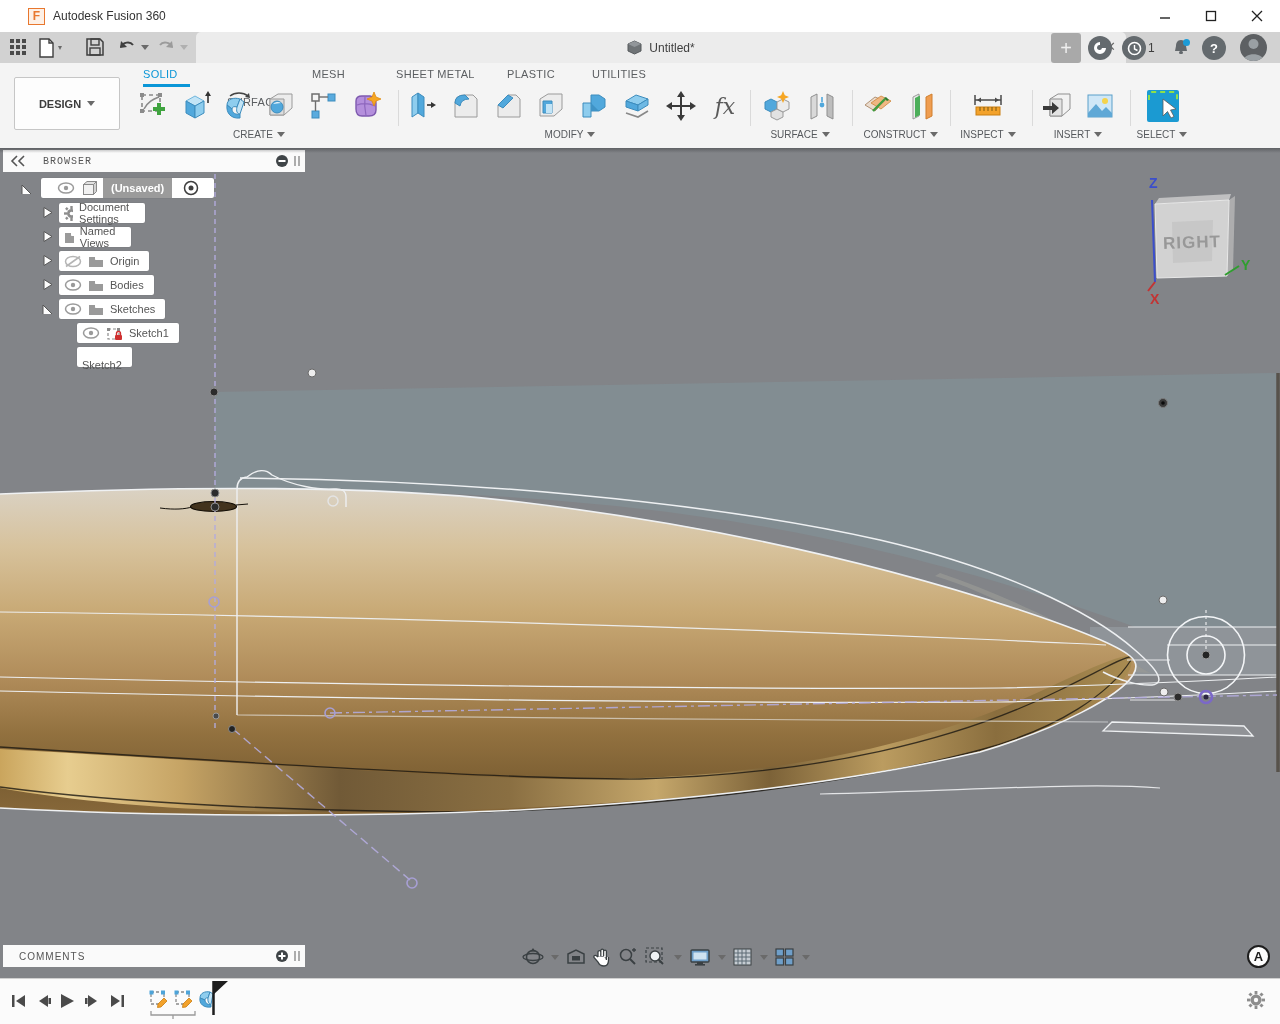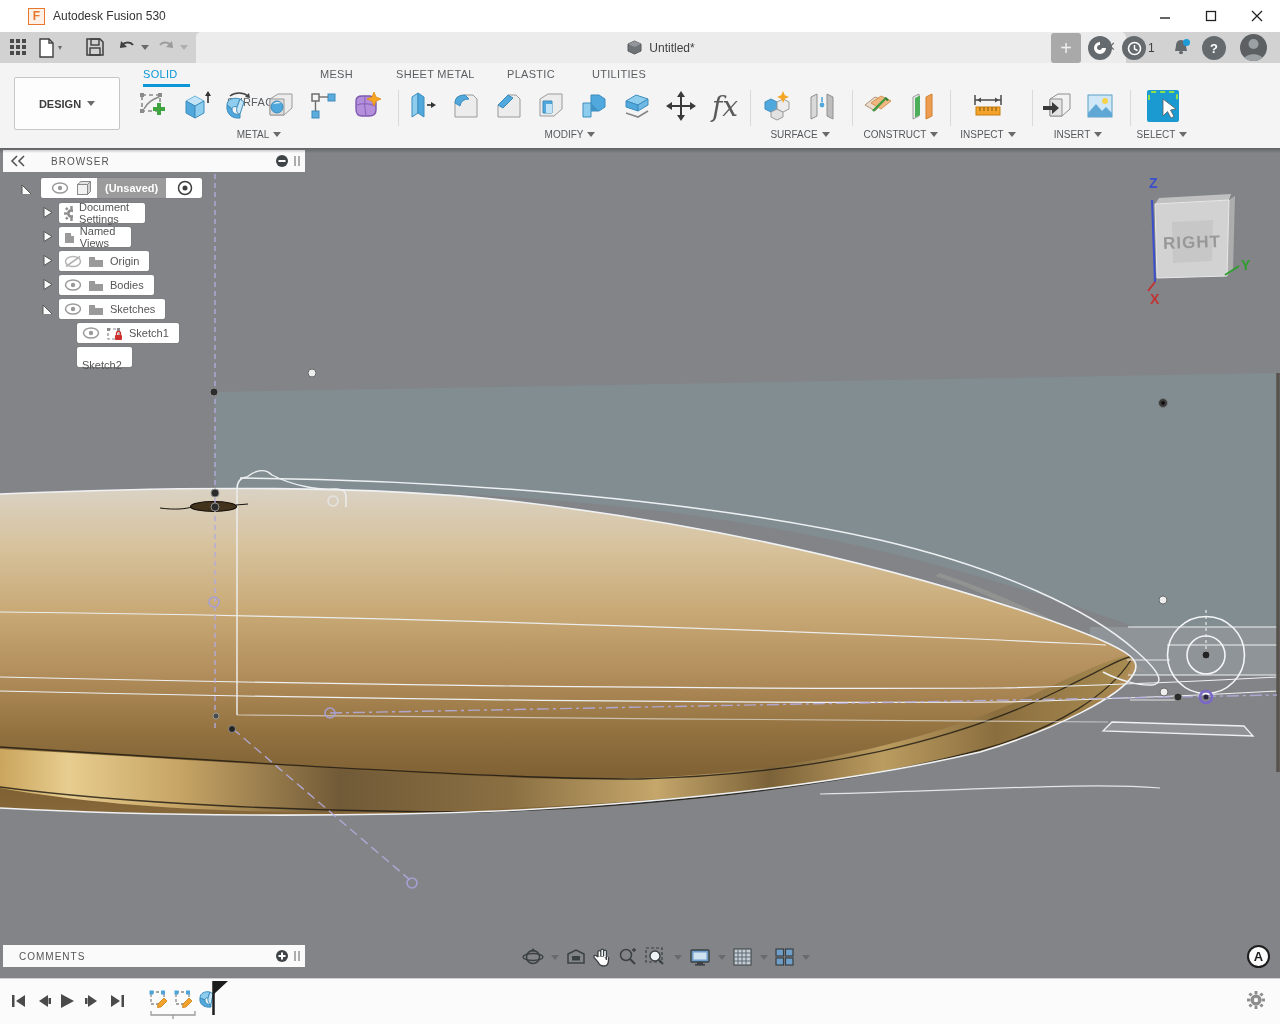--- a/index.html
+++ b/index.html
@@ -42,21 +42,21 @@
   #timelinebar{left:0;top:978px;width:1280px;height:46px;background:#fbfbfb;border-top:1px solid #d0d0d0;}
   .tl-ctl{top:990px;width:22px;height:22px;display:flex;align-items:center;justify-content:center;}
   .tl-feat{top:985px;width:24px;height:26px;display:flex;align-items:center;justify-content:center;}
   .txt{white-space:nowrap;}
 </style>
 </head>
 <body>
 
 <div id="titlebar" class="abs">
   <div id="app-logo" class="abs">F</div>
-  <div id="app-title" class="abs txt">Autodesk Fusion 530</div>
+  <div id="app-title" class="abs txt">Autodesk Fusion 360</div>
   <div class="winbtn abs" style="left:1142px;">
       <svg width="12" height="12">
         <line x1="1" y1="8" x2="11" y2="8" stroke="#222" stroke-width="1.4"></line>
       </svg>
     </div>
   <div class="winbtn abs" style="left:1188px;">
       <svg width="12" height="12">
         <rect x="1.5" y="1.5" width="9" height="9" fill="none" stroke="#222" stroke-width="1.3"></rect>
       </svg>
     </div>
@@ -143,21 +143,21 @@
 <div class="abs" style="left:1240px;top:34px;width:27px;height:27px;border-radius:50%;background:#5d6063;overflow:hidden;z-index:5;">
   <svg width="27" height="27">
       <circle cx="13.5" cy="10" r="5" fill="#9aa0a4"></circle>
       <path d="M3,27 C4,18 23,18 24,27 Z" fill="#9aa0a4"></path>
     </svg>
 </div>
 
 <div id="ribbon" class="abs"></div>
 <div class="rtab active abs txt" style="left:143px;">SOLID</div>
 <div class="rtab abs txt" style="left:227px;margin-top:28px;">SURFACE</div>
-<div class="rtab abs txt" style="left:320px;">MESH</div>
+<div class="rtab abs txt" style="left:312px;">MESH</div>
 <div class="rtab abs txt" style="left:396px;">SHEET METAL</div>
 <div class="rtab abs txt" style="left:507px;">PLASTIC</div>
 <div class="rtab abs txt" style="left:592px;">UTILITIES</div>
 <div id="solid-underline" class="abs"></div>
 
 <div id="design-btn" class="abs">
   <span>DESIGN</span>
     <span class="caret"></span>
 </div>
 
@@ -265,21 +265,21 @@
       </g>
       <g fill="#3a3a3a">
         <path d="M17,2 l-4,6 h8 z"></path>
         <path d="M17,32 l-4,-6 h8 z"></path>
         <path d="M2,17 l6,-4 v8 z"></path>
         <path d="M32,17 l-6,-4 v8 z"></path>
       </g>
     </svg>
 </div>
 <div class="tool abs" style="left:705px;">
-  <span style="font-family:'DejaVu Serif',serif;font-style:italic;font-size:28px;color:#5a5a5a;">fx</span>
+  <span style="font-family:'DejaVu Serif',serif;font-style:italic;font-size:22px;color:#5a5a5a;">fx</span>
 </div>
 <div class="gsep abs" style="left:750px;"></div>
 
 <div class="tool abs" style="left:756px;">
   <svg width="34" height="34">
       <polygon points="6,13 12,10 18,13 18,20 12,23 6,20" fill="#51a8dc" stroke="#3c8cbd"></polygon>
       <polygon points="12,23 18,20 24,23 24,28 18,31 12,28" fill="#e2e2e2" stroke="#9a9a9a"></polygon>
       <polygon points="18,13 24,10 30,13 30,20 24,23 18,20" fill="#ececec" stroke="#9a9a9a"></polygon>
       <path d="M24,2 l1.8,4.2 4.2,1.8 -4.2,1.8 -1.8,4.2 -1.8,-4.2 -4.2,-1.8 4.2,-1.8 z" fill="#f6a623"></path>
     </svg>
@@ -347,21 +347,21 @@
 
 <div class="tool abs" style="left:1143px;">
   <svg width="36" height="36">
       <rect x="2" y="2" width="32" height="32" rx="2" fill="#1b9ad2"></rect>
       <path d="M4,12 L4,6 Q4,4 6,4 L30,4 Q32,4 32,6 L32,12" fill="none" stroke="#8ee04a" stroke-width="2" stroke-dasharray="5 4"></path>
       <path d="M18,11 L18,28 L22.5,23.5 L26,30 L29,28.5 L25.5,22 L31,21 Z" fill="#fff" stroke="#5a5a5a" stroke-width=".8"></path>
     </svg>
 </div>
 
 <div class="glabel abs" style="left:219px;width:80px;">
-    <span>METAL</span>
+    <span>CREATE</span>
     <span class="caret"></span>
   </div>
 <div class="glabel abs" style="left:530px;width:80px;">
     <span>MODIFY</span>
     <span class="caret"></span>
   </div>
 <div class="glabel abs" style="left:758px;width:84px;">
     <span>SURFACE</span>
     <span class="caret"></span>
   </div>
@@ -493,38 +493,38 @@
     <text x="24" y="18" font-size="14" font-weight="bold" fill="#3b4ecb">Z</text>
     <text x="25" y="134" font-size="14" font-weight="bold" fill="#c23434">X</text>
     <text x="116" y="100" font-size="14" font-weight="bold" fill="#2f9e2f">Y</text>
   </svg>
 </div>
 
 <div class="panelbar abs" style="left:3px;top:150px;z-index:22;">
   <svg width="22" height="12" style="margin-left:6px;">
       <path d="M8,1 L3,6 L8,11 M15,1 L10,6 L15,11" fill="none" stroke="#555" stroke-width="1.6"></path>
     </svg>
-  <span style="margin-left:20px;">BROWSER</span>
+  <span style="margin-left:12px;font-family:Liberation Mono, monospace;">BROWSER</span>
   <span class="grow"></span>
   <svg width="14" height="14">
       <circle cx="7" cy="7" r="6" fill="#3f4447"></circle>
       <rect x="3.5" y="6" width="7" height="2" fill="#fff"></rect>
     </svg>
   <svg width="10" height="14" style="margin:0 3px;">
       <line x1="3" y1="2" x2="3" y2="12" stroke="#8a8a8a" stroke-width="1.4"></line>
       <line x1="7" y1="2" x2="7" y2="12" stroke="#8a8a8a" stroke-width="1.4"></line>
     </svg>
 </div>
 
 <div class="abs" style="left:0;top:176px;z-index:21;">
 
   <svg class="expander" style="left:20px;top:6px;" width="13" height="13">
       <polygon points="2,3 12,13 2,13" fill="#fdfdfd" stroke="#555"></polygon>
     </svg>
-  <div class="pill" style="left:41px;top:2px;padding:4px;">
+  <div class="pill" style="left:41px;top:2px;padding:10px;">
     <svg width="18" height="12" style="margin-left:6px;">
         <ellipse cx="9" cy="6" rx="7.5" ry="5" fill="none" stroke="#9a9a9a" stroke-width="1.5"></ellipse>
         <circle cx="9" cy="6" r="2.2" fill="#9a9a9a"></circle>
       </svg>
     <svg width="16" height="16">
         <rect x="2.5" y="4.5" width="10" height="10" fill="#f2f2f2" stroke="#8a8a8a"></rect>
         <polygon points="2.5,4.5 6,1.5 15.5,1.5 12.5,4.5" fill="#e2e2e2" stroke="#8a8a8a"></polygon>
         <polygon points="12.5,4.5 15.5,1.5 15.5,11.5 12.5,14.5" fill="#d2d2d2" stroke="#8a8a8a"></polygon>
       </svg>
     <span style="background:#9b9b9b;color:#fff;font-weight:bold;height:20px;display:flex;align-items:center;padding:0 8px;">(Unsaved)</span>

